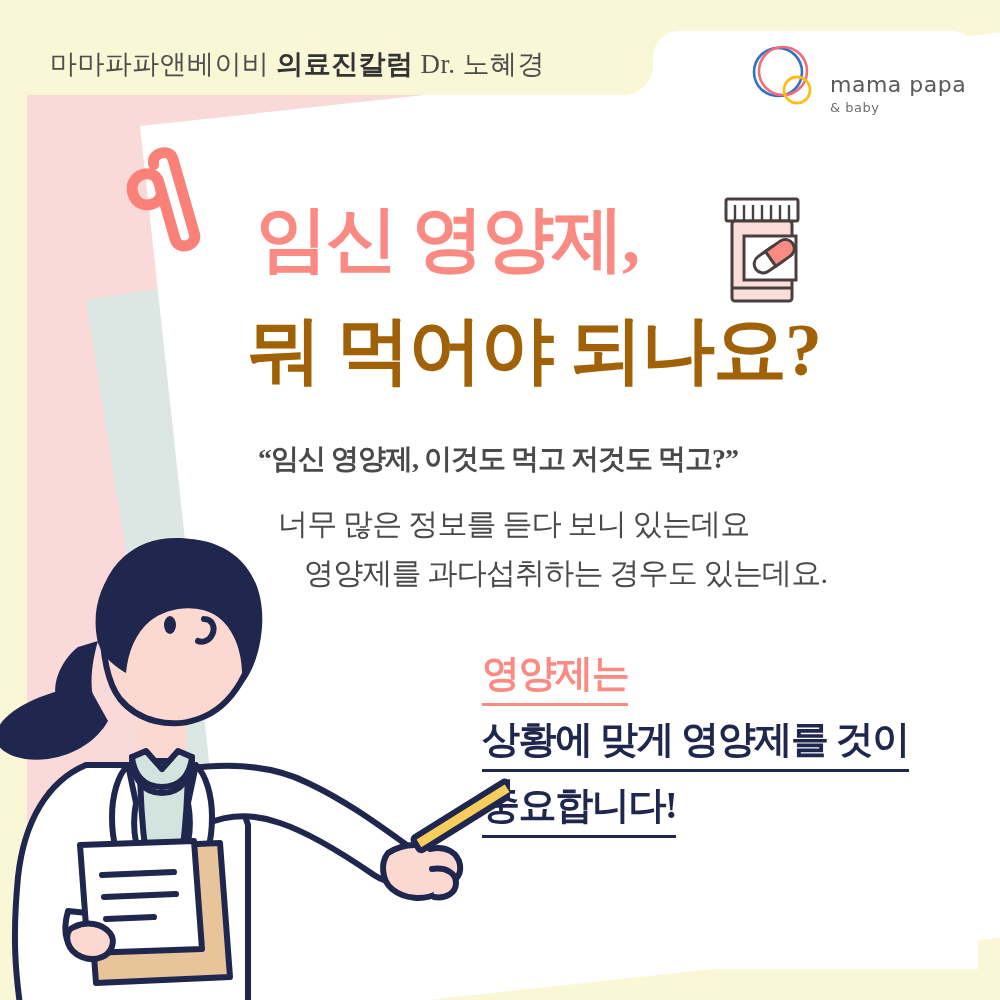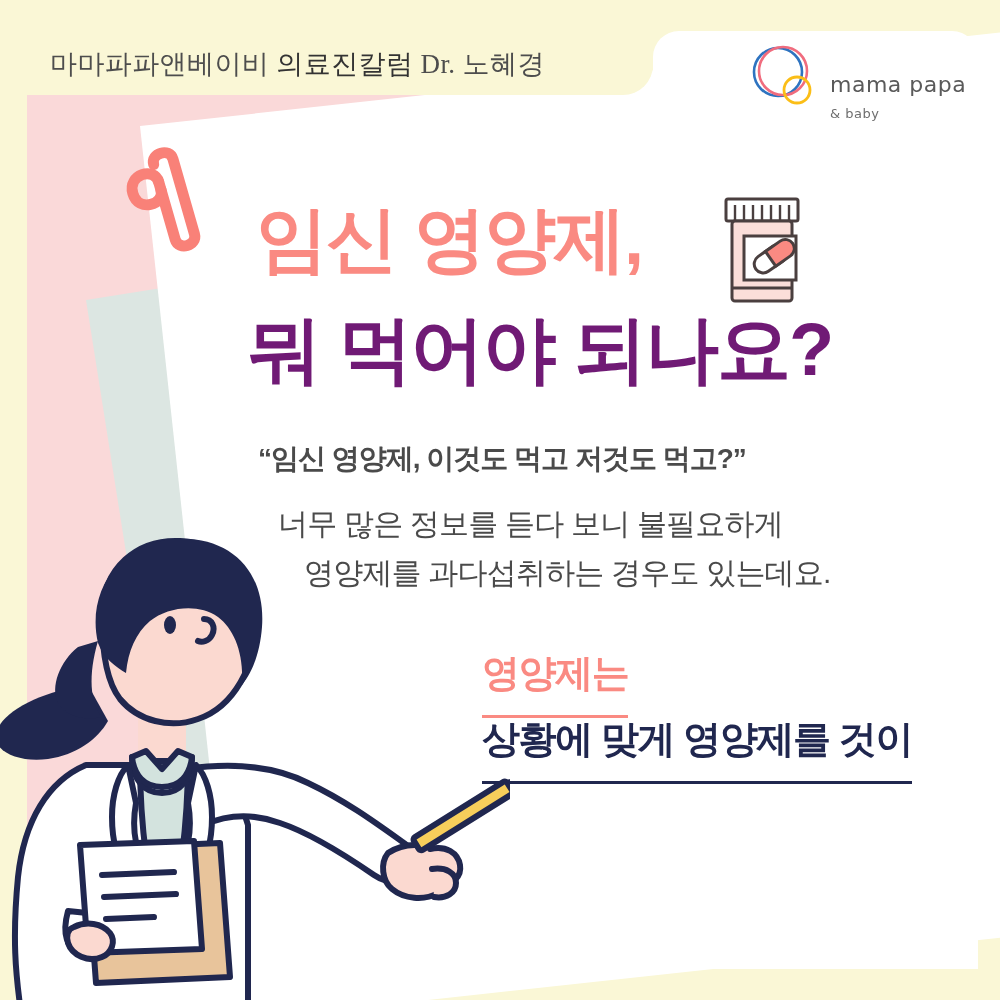--- a/index.html
+++ b/index.html
@@ -76,77 +76,78 @@
   .header-title{
     position:absolute;
     left:50px;top:46px;
     font-family:"Liberation Serif","DejaVu Serif",serif;
     font-size:27px;
     color:#4D4D4D;
     white-space:nowrap;
     letter-spacing:0.4px;
   }
   .header-title .bold{
-    font-weight:normal;
+    font-weight:bold;
     color:#333333;
   }
 
   
   .logo{
     position:absolute;
     left:748px;top:42px;
     width:220px;height:72px;
   }
   .logo-mark{
     position:absolute;left:0;top:2px;width:72px;height:66px;
   }
   .logo-text{
     position:absolute;left:82px;top:30px;
   }
   .logo-main{
     font-size:22px;color:#5A5A5A;letter-spacing:0.5px;
     font-family:"DejaVu Sans",sans-serif;
   }
   .logo-sub{
-    font-size:13px;color:#6E6E6E;letter-spacing:0.5px;margin-top:9px;
+    font-size:13px;color:#6E6E6E;letter-spacing:0.5px;margin-top:3px;
     font-family:"DejaVu Sans",sans-serif;
   }
 
   
   .paperclip{
     position:absolute;
     left:104px;top:140px;
     width:130px;height:135px;
   }
 
   
   .content{
     position:absolute;
     left:0;top:0;
     width:812px;height:1000px;
     pointer-events:none;
+    font-family:Liberation Serif, serif;
   }
   .content > *{pointer-events:auto;}
 
   .title-line1{
     position:absolute;
     left:256px;top:203px;
     font-size:72px;
     font-weight:900;
     color:#FA8A82;
     letter-spacing:-2px;
     white-space:nowrap;
     line-height:1;
   }
   .title-line2{
     position:absolute;
     left:248px;top:313px;
     font-size:74px;
     font-weight:900;
-    color:#701a75;
+    color:#a16207;
     letter-spacing:-2px;
     white-space:nowrap;
     line-height:1;
   }
 
   .pill-bottle{
     position:absolute;
     left:716px;top:196px;
     width:92px;height:110px;
   }
@@ -178,21 +179,21 @@
     margin-left:32px;
   }
 
   .hl{
     position:absolute;
     font-size:38px;
     font-weight:900;
     letter-spacing:-1.4px;
     white-space:nowrap;
     border-bottom:3px solid currentColor;
-    padding-bottom:16px;
+    padding-bottom:4px;
   }
   .hl1{left:482px;top:648px;color:#FA8A82;}
   .hl2{left:482px;top:714px;color:#20274F;}
   .hl3{left:482px;top:780px;color:#20274F;}
 
   
   .doctor{
     position:absolute;
     left:-10px;top:525px;
     width:520px;height:480px;
@@ -258,25 +259,26 @@
       <rect x="16" y="25" width="60" height="80" rx="3" fill="#FBDED9" stroke="#4A3F3F" stroke-width="3"></rect>
       <rect x="28" y="40" width="52" height="44" fill="#FFFFFF" stroke="#4A3F3F" stroke-width="3"></rect>
       <line x1="16" y1="92" x2="76" y2="92" stroke="#4A3F3F" stroke-width="3"></line>
       <g transform="rotate(-35 54 62)">
         <rect x="36" y="54" width="36" height="18" rx="9" fill="#FFFFFF" stroke="#4A3F3F" stroke-width="3"></rect>
         <path d="M54 54 L72 54 A9 9 0 0 1 72 72 L54 72 Z" fill="#FA8A82" stroke="#4A3F3F" stroke-width="3"></path>
       </g>
     </svg>
 
     <div class="quote-line">“임신 영양제, 이것도 먹고 저것도 먹고?”</div>
-    <div class="body-line1">너무 많은 정보를 듣다 보니 불필요하게</div>
+    <div class="body-line1">너무 많은 정보를 듣다 보니 있는데요</div>
     <div class="body-line2">영양제를 과다섭취하는 경우도 있는데요.</div>
 
     <div class="hl hl1">영양제는</div>
     <div class="hl hl2">상황에 맞게 영양제를 것이</div>
+    <div class="hl hl3">중요합니다!</div>
   </div>
 
   <svg class="doctor" viewBox="0 0 520 480">
     <defs>
       <clipPath id="clipStage">
         <rect x="0" y="0" width="520" height="480"></rect>
       </clipPath>
     </defs>
     <g clip-path="url(#clipStage)" stroke="#20274F" stroke-width="6" stroke-linejoin="round" stroke-linecap="round">
 

